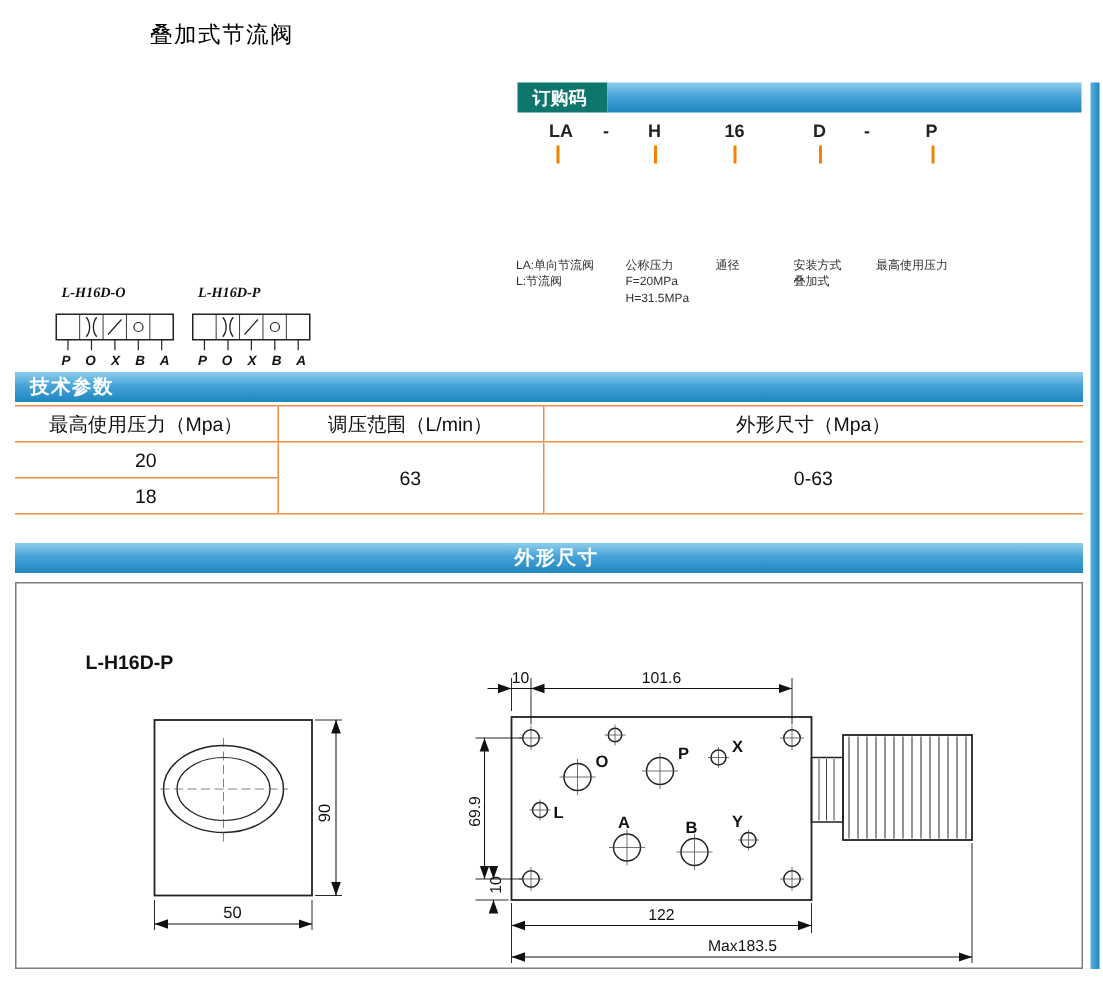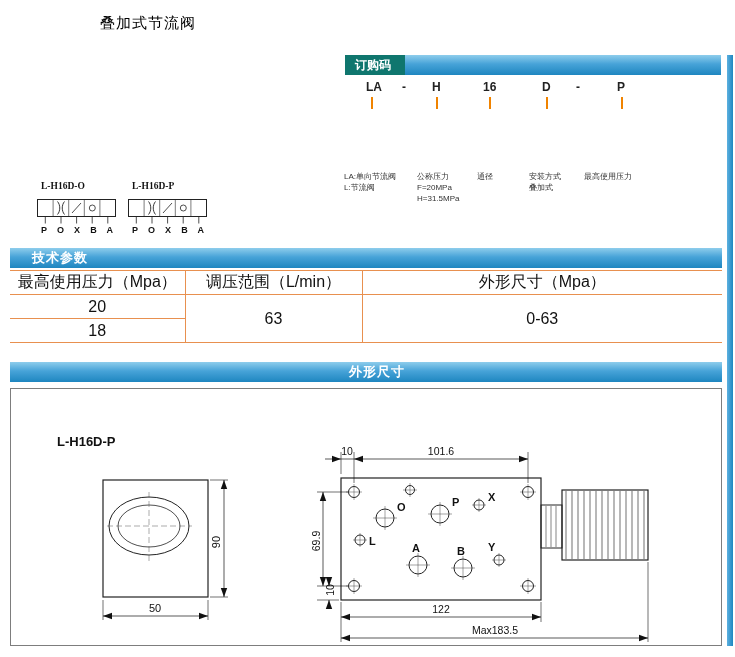--- a/index.html
+++ b/index.html
@@ -32,45 +32,45 @@
   .tick{
     position:absolute;top:97px;width:2px;height:12px;background:#f08300;
   }
   .note{
     position:absolute;top:123px;font-size:8px;line-height:1.4;color:#333;
     white-space:pre-line;
     margin-top:48px;
   }
 
   
-  .sym{position:absolute;top:181px;width:92px;}
+  .sym{position:absolute;top:191px;width:92px;font-style:italic;}
   .sym-label{
     font-family:"Liberation Serif","DejaVu Serif",serif;
     font-size:9.5px;font-weight:bold;color:#111;text-align:left;
     padding-left:6px;margin-bottom:1px;white-space:nowrap;
   }
 
   
   .section-bar{
     position:absolute;left:10px;width:712px;height:20px;
     background:linear-gradient(180deg,#8ecdec 0%,#47a3d8 45%,#1e86c0 100%);
     color:#fff;font-size:13px;font-weight:bold;line-height:20px;
-    padding-left:22px;box-sizing:border-box;letter-spacing:1px;
+    padding-left:10px;box-sizing:border-box;letter-spacing:1px;
   }
   .bar-tech{top:248px;}
   .bar-outline{top:362px;text-align:center;}
 
   
   .tech-table{
     position:absolute;left:10px;top:270px;width:712px;
     border-collapse:collapse;table-layout:fixed;
     border-top:1px solid #e8904f;border-bottom:1px solid #e8904f;
   }
   .tech-table td{
-    text-align:center;vertical-align:middle;font-size:16px;color:#111;
+    text-align:center;vertical-align:middle;font-size:13px;color:#111;
     height:23px;padding:0;
   }
   .tech-table .hdr td{border-bottom:1px solid #e8904f;}
   .tech-table .bl{border-left:1px solid #e8904f;}
   .tech-table .bb{border-bottom:1px solid #e8904f;}
 
   
   .drawing-box{
     position:absolute;left:10px;top:388px;width:712px;height:258px;
     border:1px solid #7d7d7d;background:#fff;box-sizing:border-box;

